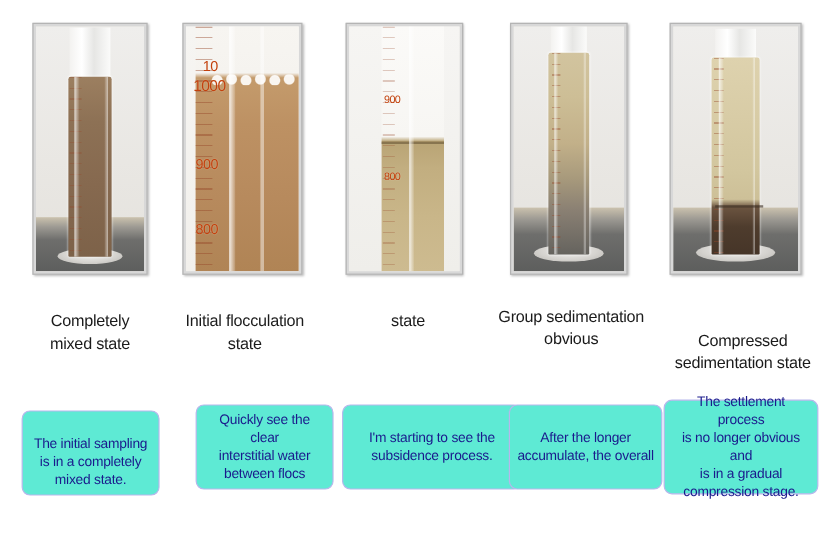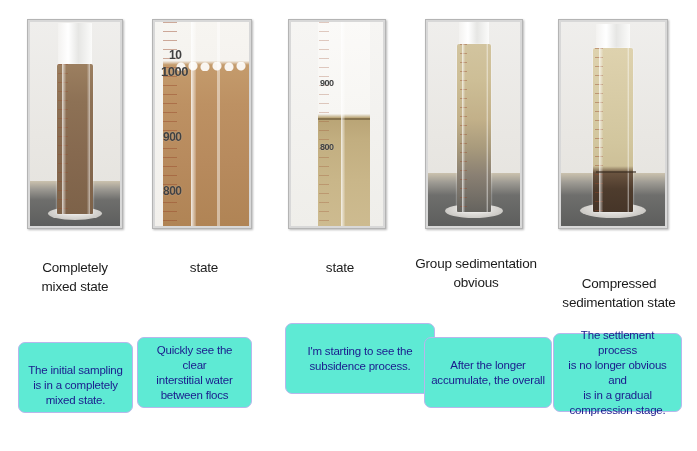--- a/index.html
+++ b/index.html
@@ -111,23 +111,23 @@
       repeating-linear-gradient(180deg,
         rgba(150,70,40,0.55) 0px,
         rgba(150,70,40,0.55) 1px,
         rgba(0,0,0,0) 1px,
         rgba(0,0,0,0) 9px);
     opacity: .55;
   }
   .grad-label {
     position: absolute;
     left: 6%;
-    color: #404040;
+    color: #c2410c;
     font-family: "Liberation Sans", sans-serif;
-    font-weight: bold;
+    font-weight: normal;
     letter-spacing: -0.5px;
     text-shadow: 0 0 1px rgba(255,255,255,.5);
   }
 
   
   .caption {
     position: absolute;
     text-align: center;
     color: #1b1b1b;
     font-family: "Liberation Sans", sans-serif;
@@ -264,20 +264,21 @@
     </div>
 
   </div>
 
   <div class="caption" style="left:13px; top:258px; width:124px;">
     <div>Completely</div>
     <div>mixed state</div>
   </div>
 
   <div class="caption" style="left:138px; top:258px; width:132px;">
+    <div>Initial flocculation</div>
     <div>state</div>
   </div>
 
   <div class="caption" style="left:277px; top:258px; width:126px;">
     <div>state</div>
   </div>
 
   <div class="caption" style="left:406px; top:254px; width:140px;">
     <div>Group sedimentation</div>
     <div>obvious</div>
@@ -289,29 +290,29 @@
   </div>
 
   <div class="callout" style="left:18px; top:342px; width:115px; height:71px;align-items:flex-end;">
     <span>
       <div>The initial sampling</div>
       <div>is in a completely</div>
       <div>mixed state.</div>
     </span>
   </div>
 
-  <div class="callout" style="left:137px; top:337px; width:115px; height:71px;">
+  <div class="callout" style="left:163px; top:337px; width:115px; height:71px;">
     <span>
       <div>Quickly see the clear</div>
       <div>interstitial water</div>
       <div>between flocs</div>
     </span>
   </div>
 
-  <div class="callout" style="left:285px; top:323px; width:150px; height:71px;">
+  <div class="callout" style="left:285px; top:337px; width:150px; height:71px;">
     <span>
       <div>I'm starting to see the</div>
       <div>subsidence process.</div>
     </span>
   </div>
 
   <div class="callout" style="left:424px; top:337px; width:128px; height:71px;">
     <span>
       <div>After the longer</div>
       <div>accumulate, the overall</div>

